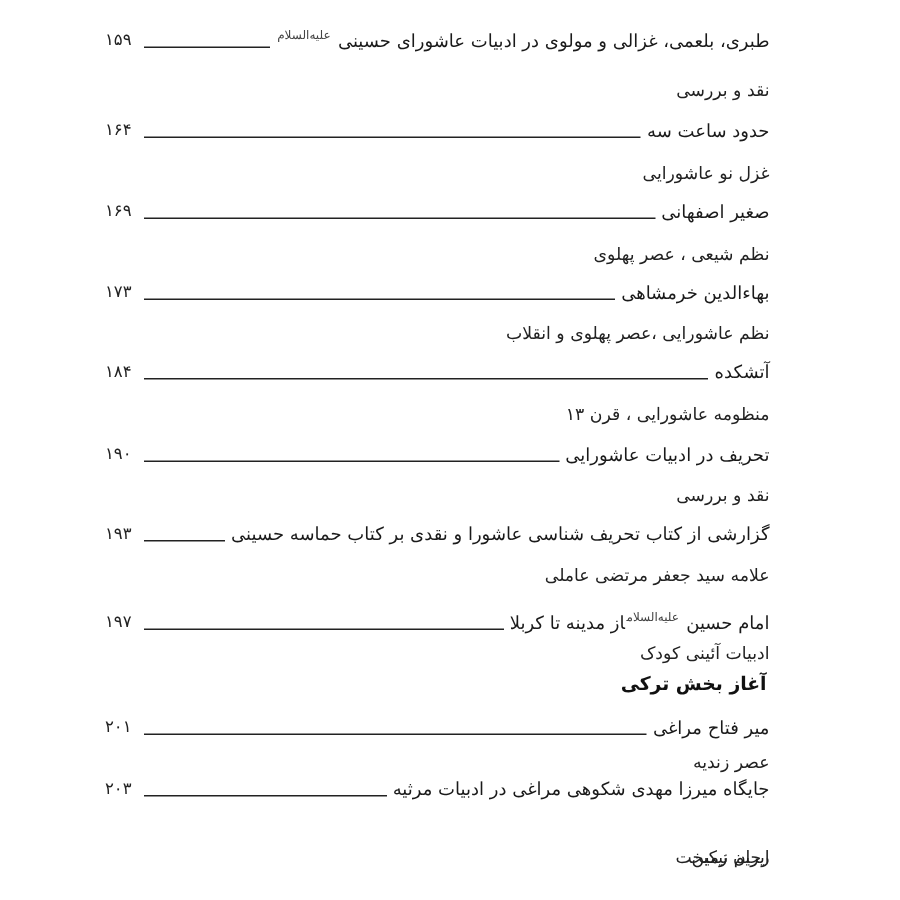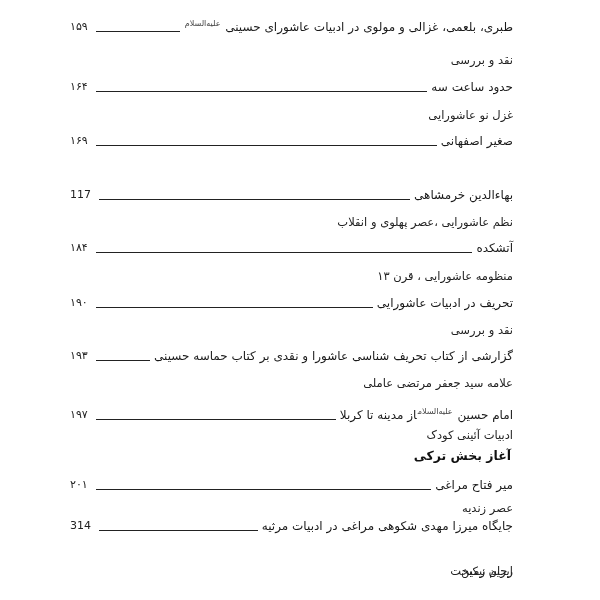--- a/index.html
+++ b/index.html
@@ -89,25 +89,26 @@
     <span class="leader"></span>
     <span class="pg">۱۶۴</span>
   </div>
   <div class="sub" style="right:87px; top:107px;">غزل نو عاشورایی</div>
 
   <div class="entry" style="left:70px; right:87px; top:133px;">
     <span class="title">صغیر اصفهانی</span>
     <span class="leader"></span>
     <span class="pg">۱۶۹</span>
   </div>
+  <div class="sub" style="right:87px; top:161px;">نظم شیعی ، عصر پهلوی</div>
 
   <div class="entry" style="left:70px; right:87px; top:187px;">
     <span class="title">بهاءالدین خرمشاهی</span>
     <span class="leader"></span>
-    <span class="pg">117</span>
+    <span class="pg">۱۷۳</span>
   </div>
   <div class="sub" style="right:87px; top:214px;">نظم عاشورایی ،عصر پهلوی و انقلاب</div>
 
   <div class="entry" style="left:70px; right:87px; top:240px;">
     <span class="title">آتشکده</span>
     <span class="leader"></span>
     <span class="pg">۱۸۴</span>
   </div>
   <div class="sub" style="right:87px; top:268px;">منظومه عاشورایی ، قرن ۱۳</div>
 
@@ -137,18 +138,18 @@
   <div class="entry" style="left:70px; right:87px; top:477px;">
     <span class="title">میر فتاح مراغی</span>
     <span class="leader"></span>
     <span class="pg">۲۰۱</span>
   </div>
   <div class="sub" style="right:87px; top:500px;">عصر زندیه</div>
 
   <div class="entry" style="left:70px; right:87px; top:518px;">
     <span class="title">جایگاه میرزا مهدی شکوهی مراغی در ادبیات مرثیه</span>
     <span class="leader"></span>
-    <span class="pg">314</span>
+    <span class="pg">۲۰۳</span>
   </div>
   <div class="sub" style="right:87px; top:541px;margin-top:22px;">ایران زمین</div>
   <div class="sub" style="right:87px; top:563px;">رحیم نیکبخت</div>
 
 </div>
 
 </body></html>

